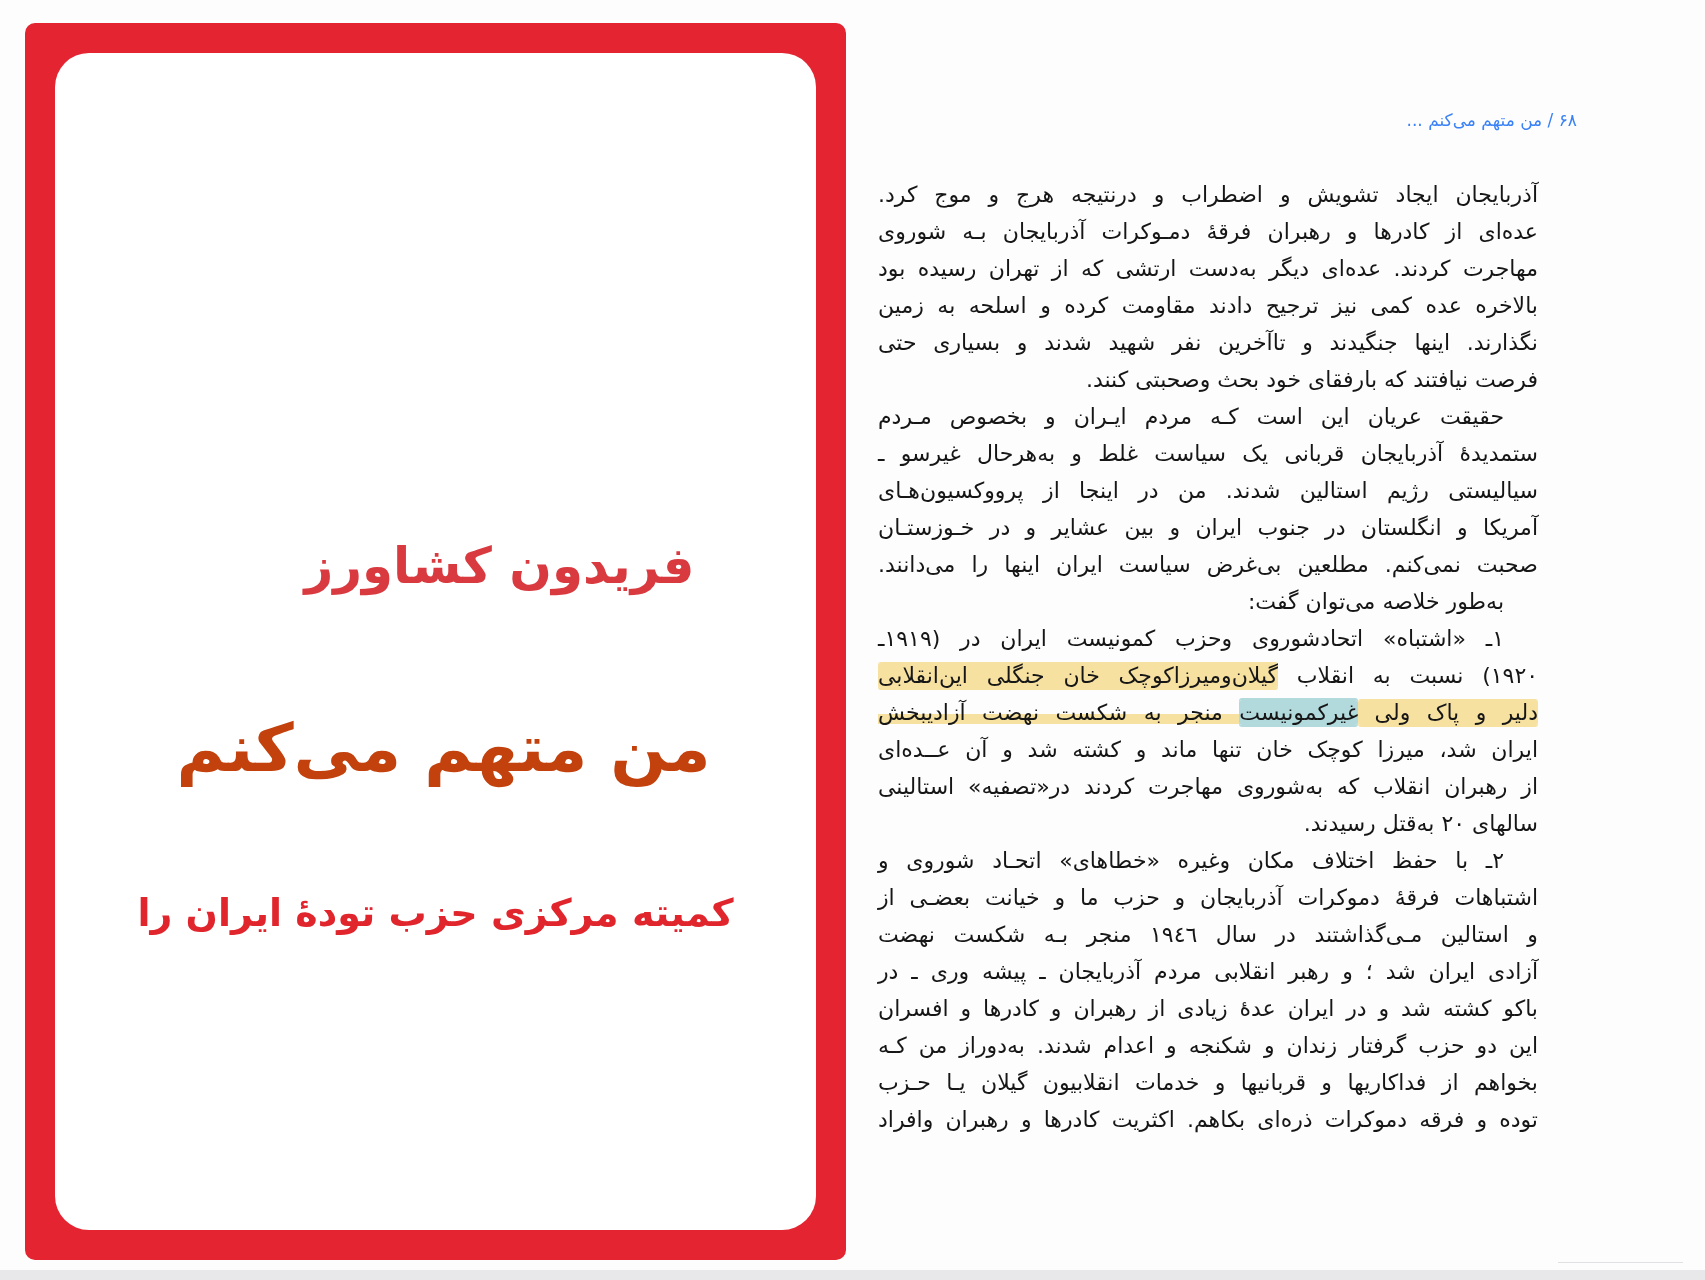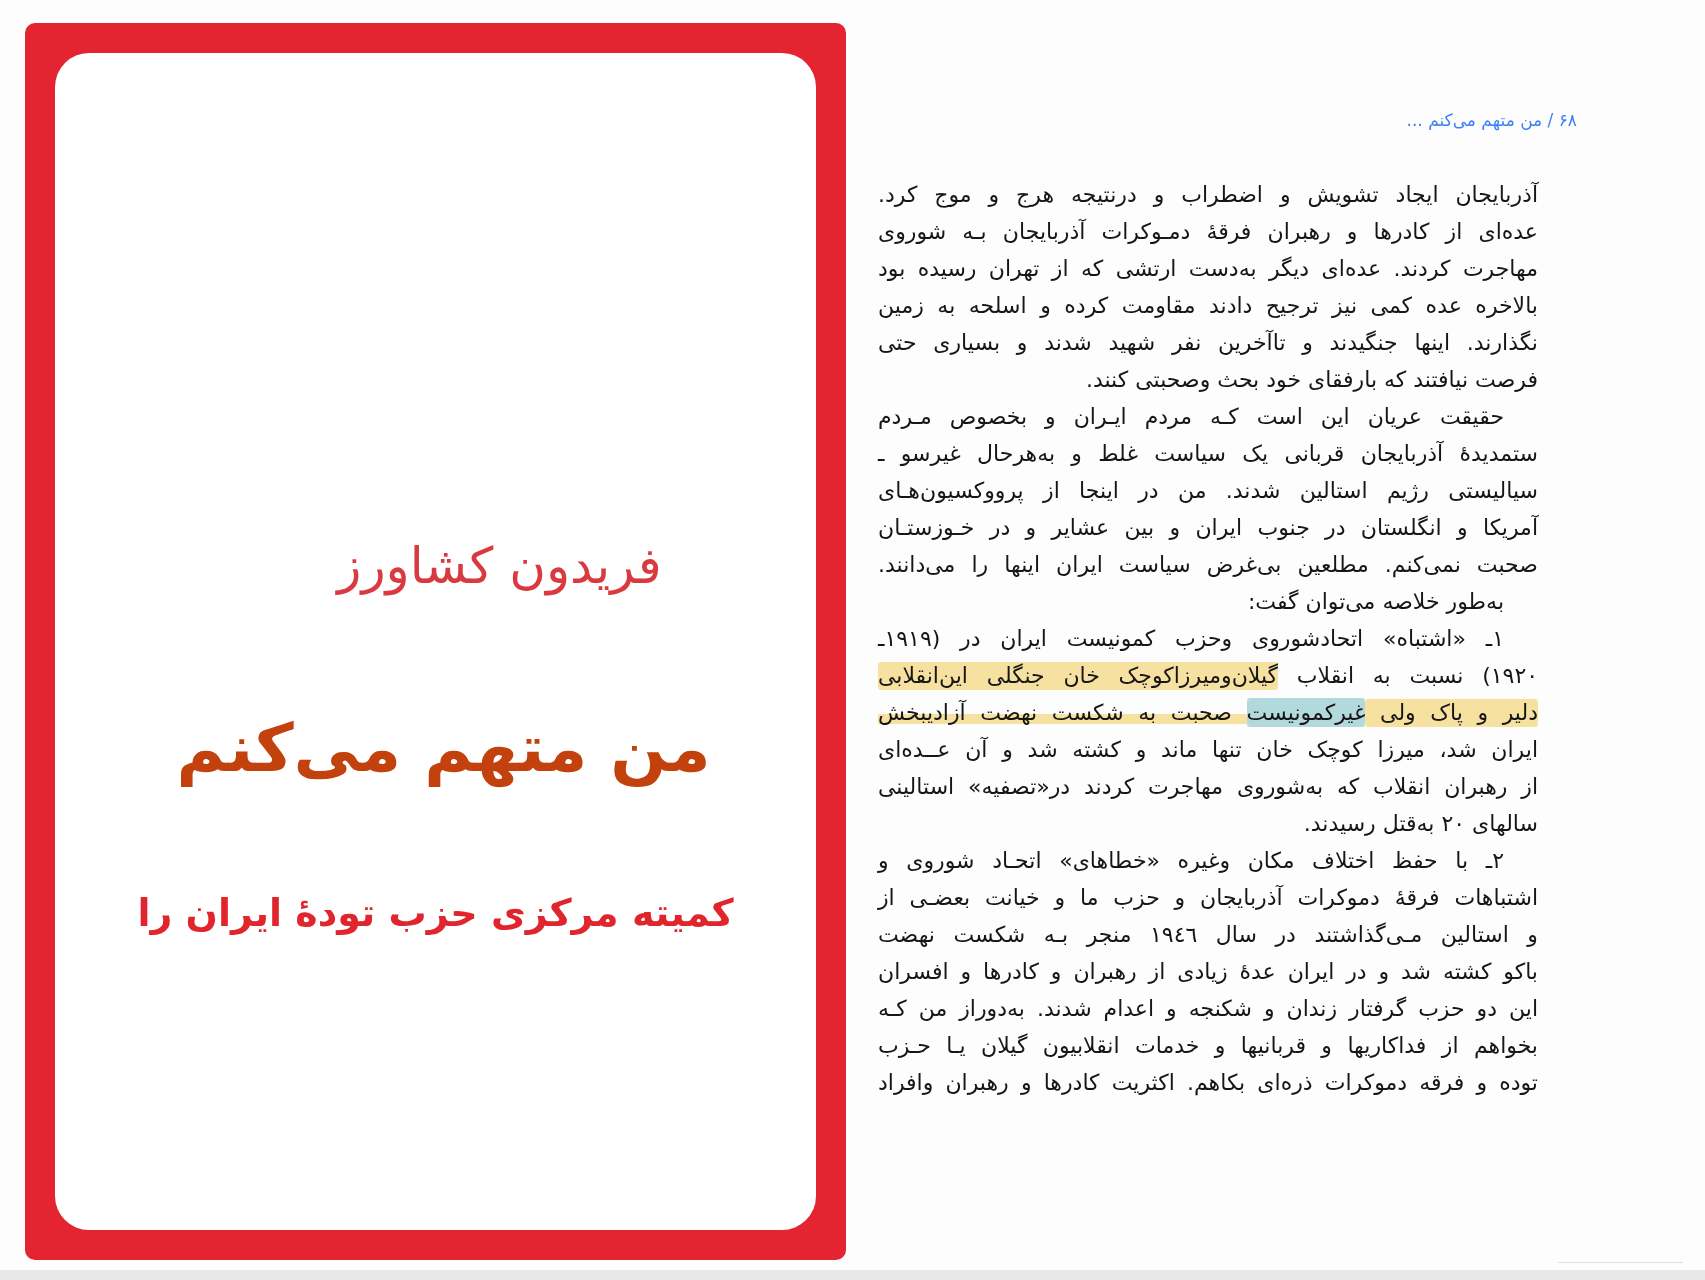--- a/index.html
+++ b/index.html
@@ -29,21 +29,21 @@
     position:absolute;inset:30px;
     background:#ffffff;
     border-radius:34px;
   }
   .cover-author{
     position:absolute;left:0;right:0;top:484px;
     text-align:center;
     transform:translateX(64px);
     direction:rtl;
     color:var(--author-red);
-    font-size:50px;font-weight:normal;
+    font-size:50px;font-weight:bold;
     letter-spacing:1px;
   }
   .cover-title{
     position:absolute;left:0;right:0;top:658px;
     text-align:center;
     transform:translateX(8px);
     direction:rtl;
     color:#c2410c;
     font-size:66px;font-weight:bold;
     line-height:1.15;
@@ -119,27 +119,28 @@
       <div class="line"><span>نگذارند. اینها جنگیدند و تاآخرین نفر شهید شدند و بسیاری حتی</span></div>
       <div class="line end"><span>فرصت نیافتند که بارفقای خود بحث وصحبتی کنند.</span></div>
       <div class="line indent"><span>حقیقت عریان این است کـه مردم ایـران و بخصوص مـردم</span></div>
       <div class="line"><span>ستمدیدهٔ آذربایجان قربانی یک سیاست غلط و به‌هرحال غیرسو ـ</span></div>
       <div class="line"><span>سیالیستی رژیم استالین شدند. من در اینجا از پرووکسیون‌هـای</span></div>
       <div class="line"><span>آمریکا و انگلستان در جنوب ایران و بین عشایر و در خـوزستـان</span></div>
       <div class="line"><span>صحبت نمی‌کنم. مطلعین بی‌غرض سیاست ایران اینها را می‌دانند.</span></div>
       <div class="line indent end"><span>به‌طور خلاصه می‌توان گفت:</span></div>
       <div class="line indent"><span>۱ـ «اشتباه» اتحادشوروی وحزب کمونیست ایران در (۱۹۱۹ـ</span></div>
       <div class="line"><span>۱۹۲۰) نسبت به انقلاب </span><span class="hl-yellow">گیلان‌ومیرزاکوچک خان جنگلی این‌انقلابی</span></div>
-      <div class="line"><span class="hl-yellow">دلیر و پاک ولی </span><span class="hl-blue">غیرکمونیست</span><span class="hl-yellow-low"> صحبت به شکست نهضت آزادیبخش</span></div>
+      <div class="line"><span class="hl-yellow">دلیر و پاک ولی </span><span class="hl-blue">غیرکمونیست</span><span class="hl-yellow-low"> منجر به شکست نهضت آزادیبخش</span></div>
       <div class="line"><span>ایران شد، میرزا کوچک خان تنها ماند و کشته شد و آن عــده‌ای</span></div>
       <div class="line"><span>از رهبران انقلاب که به‌شوروی مهاجرت کردند در«تصفیه» استالینی</span></div>
       <div class="line end"><span>سالهای ۲۰ به‌قتل رسیدند.</span></div>
       <div class="line indent"><span>۲ـ با حفظ اختلاف مکان وغیره «خطاهای» اتحـاد شوروی و</span></div>
       <div class="line"><span>اشتباهات فرقهٔ دموکرات آذربایجان و حزب ما و خیانت بعضـی از</span></div>
       <div class="line"><span>و استالین مـی‌گذاشتند در سال ۱۹٤٦ منجر بـه شکست نهضت</span></div>
+      <div class="line"><span>آزادی ایران شد ؛ و رهبر انقلابی مردم آذربایجان ـ پیشه وری ـ در</span></div>
       <div class="line"><span>باکو کشته شد و در ایران عدهٔ زیادی از رهبران و کادرها و افسران</span></div>
       <div class="line"><span>این دو حزب گرفتار زندان و شکنجه و اعدام شدند. به‌دوراز من کـه</span></div>
       <div class="line"><span>بخواهم از فداکاریها و قربانیها و خدمات انقلابیون گیلان یـا حـزب</span></div>
       <div class="line"><span>توده و فرقه دموکرات ذره‌ای بکاهم. اکثریت کادرها و رهبران وافراد</span></div>
     </div>
 
   <div class="faint-watermark"></div>
   <div class="bottom-band"></div>
 </div>
 

